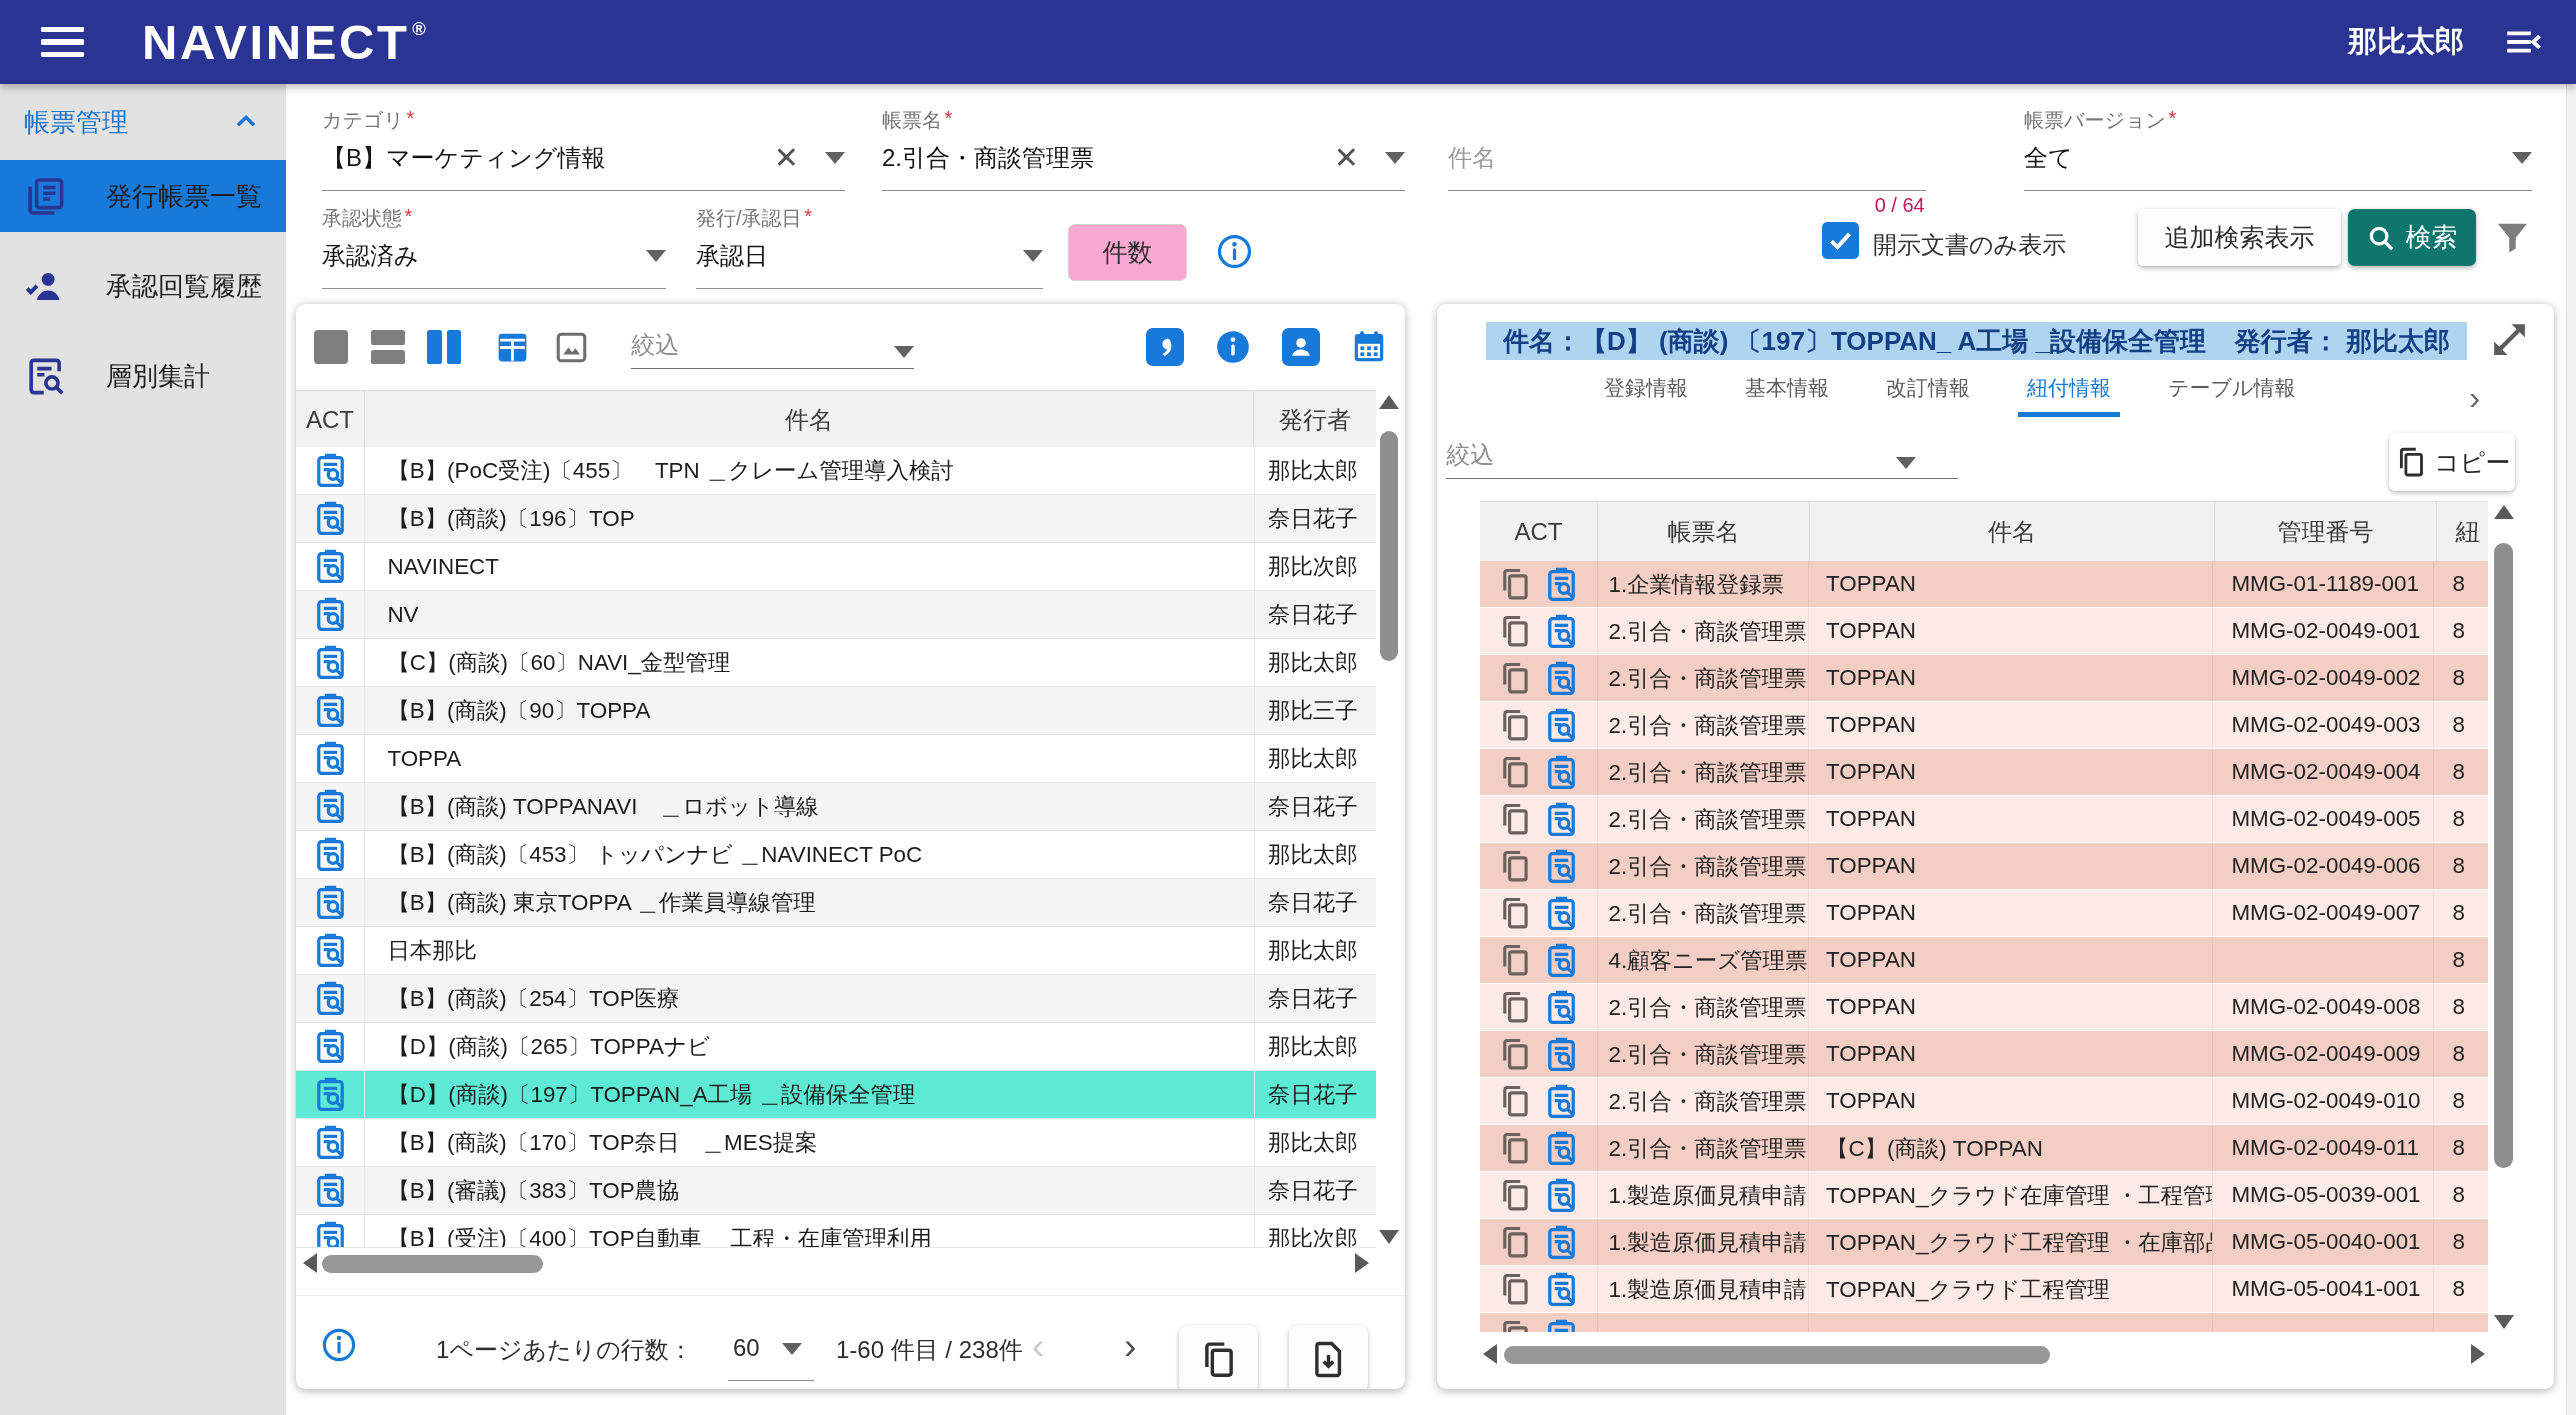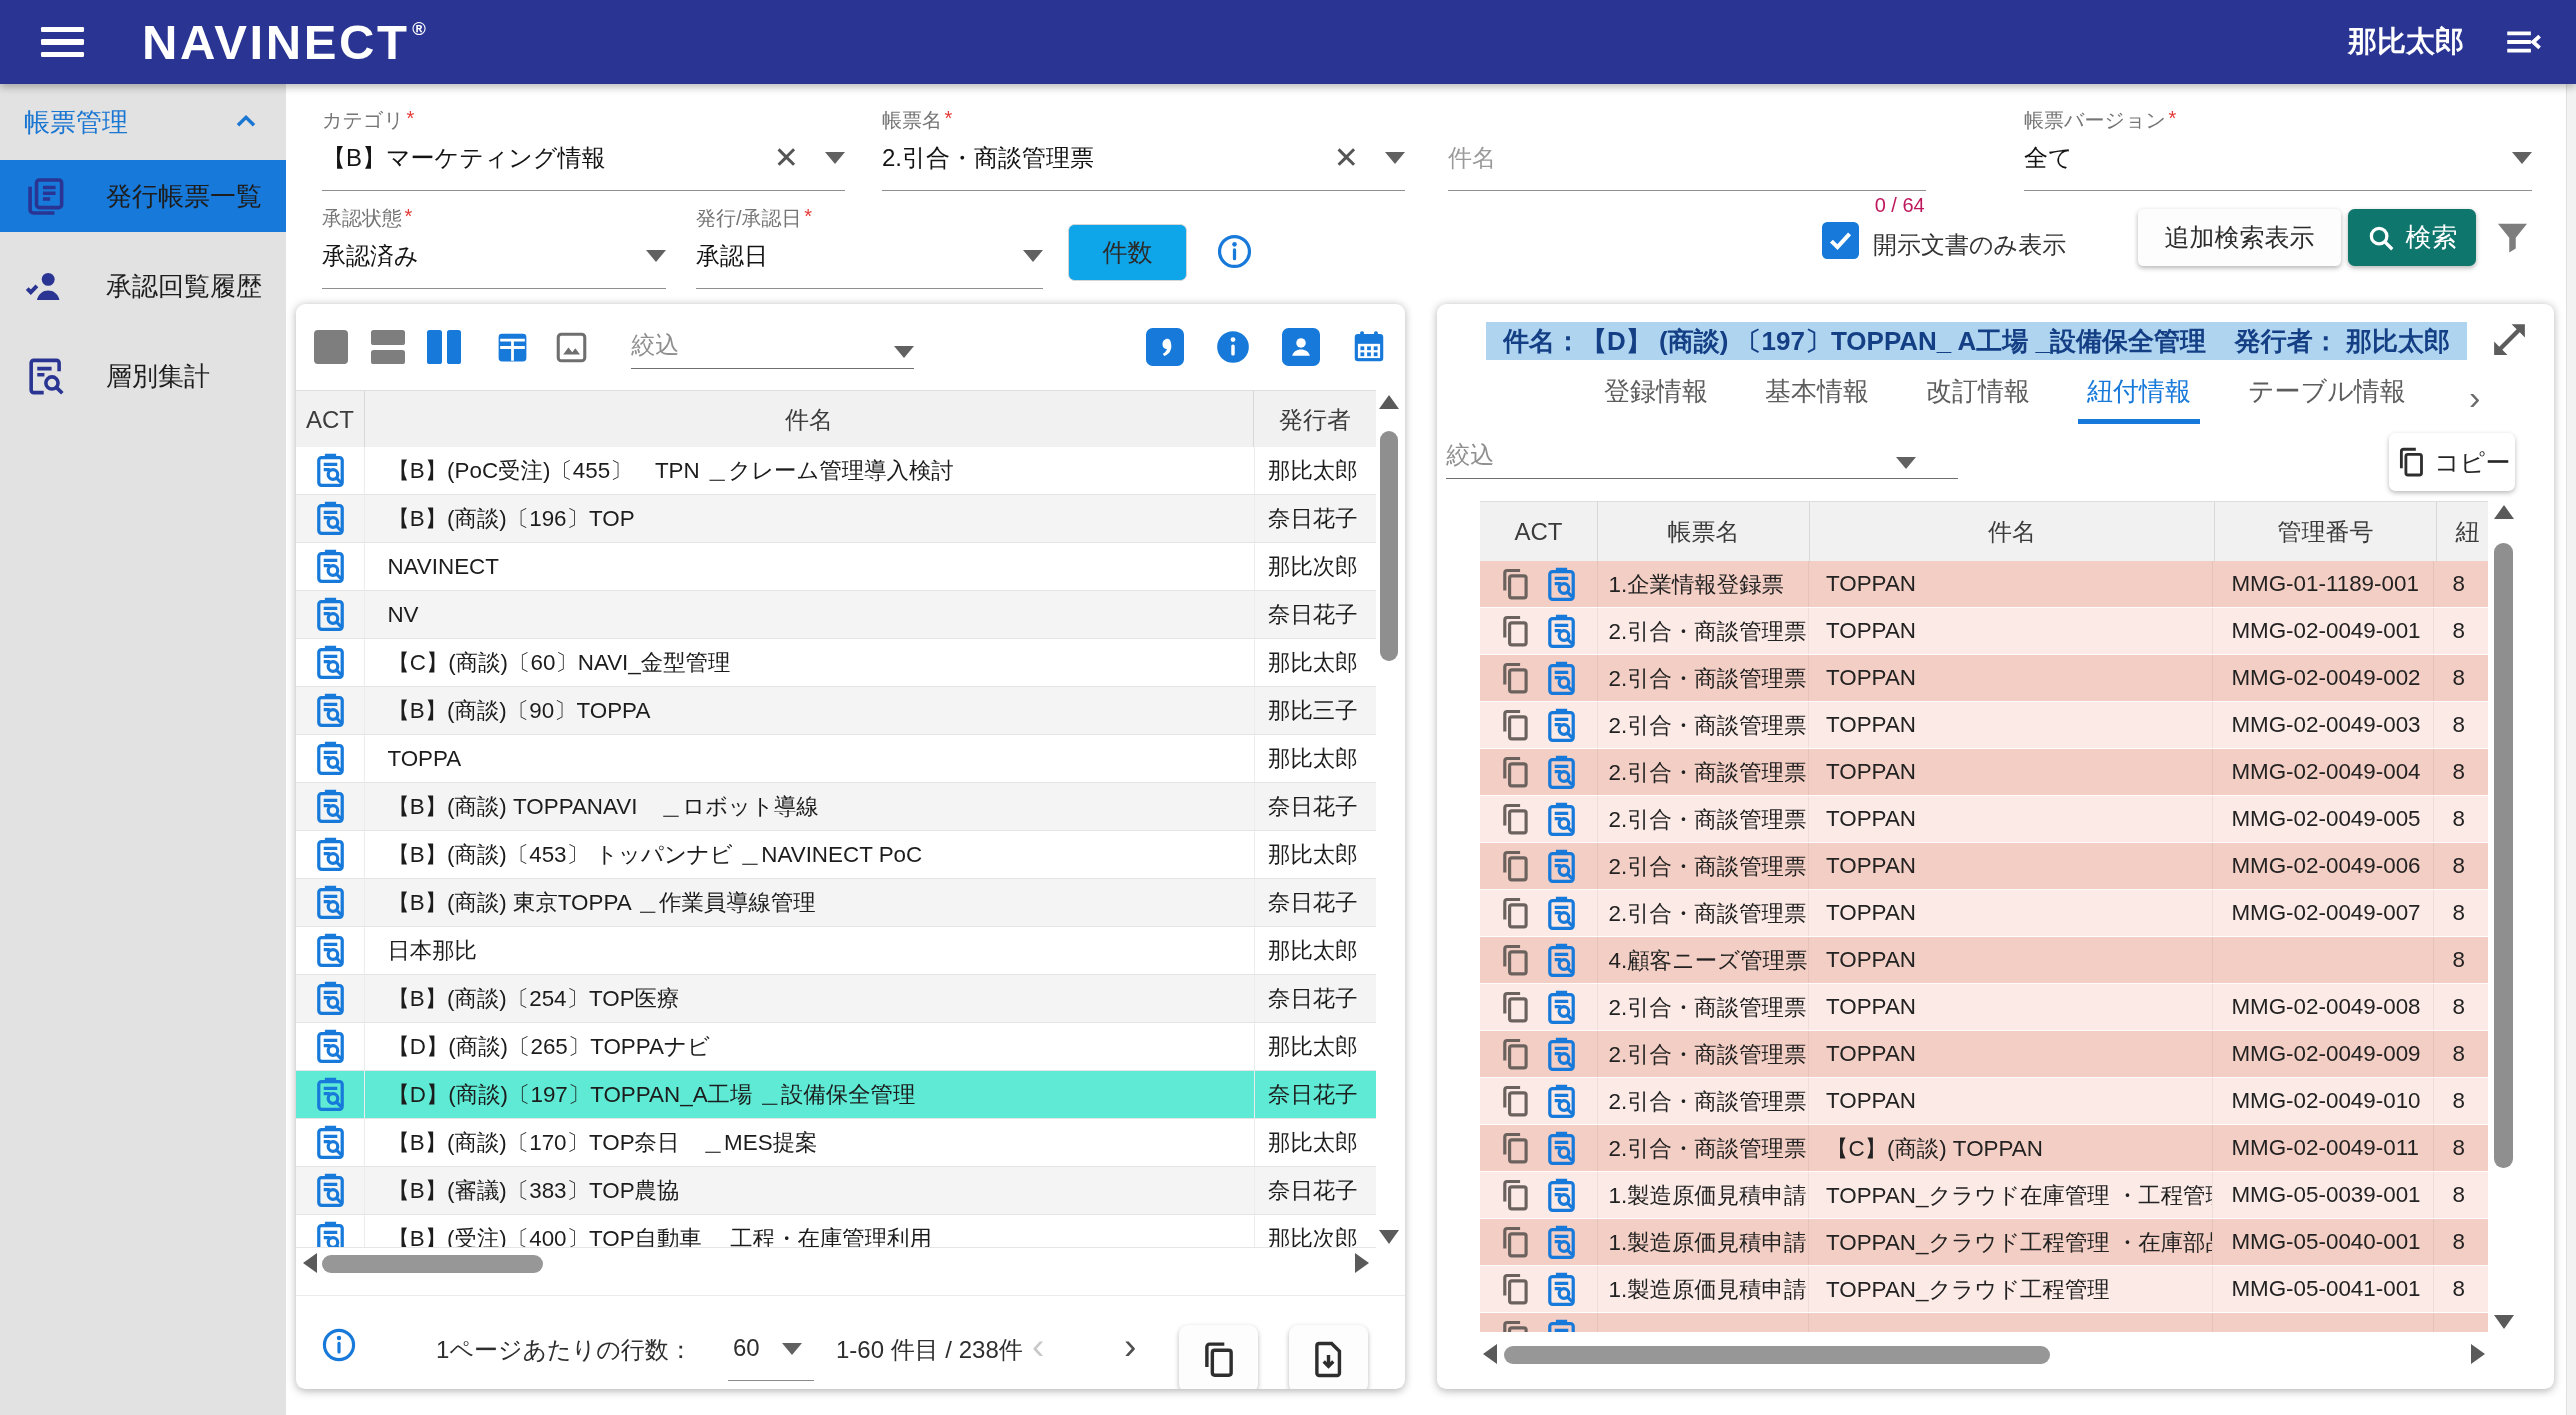--- a/index.html
+++ b/index.html
@@ -31,21 +31,21 @@
   .field{position:absolute;height:83px;border-bottom:1.3px solid #8f8f8f;}
   .f-label{font-size:20px;color:#757575;height:26px;}
   .f-label .req{color:#e53935;font-size:20px;margin-left:2.6px;vertical-align:top;}
   .f-value{display:flex;align-items:center;height:49px;font-size:24px;color:#141414;}
   .f-value .grow{flex:1;white-space:nowrap;overflow:hidden;}
   .f-value .ph{color:#9a9a9a;}
   .clear-x{font-size:30px;color:#555;margin-right:26px;cursor:pointer;line-height:1;}
   .caret{width:0;height:0;border-left:10px solid transparent;border-right:10px solid transparent;border-top:12.5px solid #616161;cursor:pointer;}
   .f-counter{position:absolute;right:1.3px;top:87px;font-size:20px;color:#be185d;}
 
-  .btn-outline{position:absolute;display:flex;align-items:center;justify-content:center;background:#0ea5e9;
+  .btn-outline{position:absolute;display:flex;align-items:center;justify-content:center;background:#f9a8d4;
                border:1.3px solid #d5d5d5;border-radius:6.6px;font-size:25px;color:#2b2b2b;cursor:pointer;}
   .btn-raised{position:absolute;display:flex;align-items:center;justify-content:center;background:#fdfdfd;
               border-radius:5.3px;box-shadow:0 2px 5.3px rgba(0,0,0,.3);font-size:25px;color:#2b2b2b;cursor:pointer;}
   .btn-primary{position:absolute;display:flex;align-items:center;justify-content:center;gap:9.2px;background:#0f766e;
                border-radius:6.6px;box-shadow:0 2px 5.3px rgba(0,0,0,.3);font-size:26px;color:#fff;cursor:pointer;}
   .checkbox{position:absolute;width:37px;height:37px;background:#1779d9;border-radius:5.3px;display:flex;align-items:center;justify-content:center;cursor:pointer;}
   .chk-label{position:absolute;font-size:24px;color:#333;}
   .info-o{color:#1779d9;cursor:pointer;}
 
   
@@ -103,21 +103,21 @@
   .sq-btn{position:absolute;top:29px;width:79px;height:68px;background:#fdfdfd;border-radius:9.2px;
           box-shadow:0 2px 5.3px rgba(0,0,0,.28);display:flex;align-items:center;justify-content:center;color:#3a3a3a;cursor:pointer;}
 
   
   .rc-headbar{position:absolute;left:49px;top:18px;width:981px;height:38px;background:#afd4f0;color:#143f85;
               font-weight:bold;font-size:26px;display:flex;align-items:center;padding:0 17px;box-sizing:border-box;}
   .rc-headbar .subj{flex:1;white-space:nowrap;overflow:hidden;}
   .rc-headbar .iss{flex:none;margin-left:13px;white-space:nowrap;}
   .expand{position:absolute;left:1052px;top:14.5px;color:#5c5c5c;cursor:pointer;}
   .rc-tabs{position:absolute;left:167px;top:70px;display:flex;gap:57px;}
-  .tab{font-size:26px;color:#5d5d5d;position:relative;padding-bottom:14.5px;cursor:pointer;white-space:nowrap;}
+  .tab{font-size:21px;color:#5d5d5d;position:relative;padding-bottom:14.5px;cursor:pointer;white-space:nowrap;}
   .tab.active{color:#1779d9;}
   .tab.active::after{content:"";position:absolute;left:-9.2px;right:-9.2px;bottom:0;height:4.6px;background:#1779d9;}
   .rc-tab-chev{position:absolute;left:1032px;top:74px;font-size:34px;color:#6a6a6a;cursor:pointer;}
   .rc-filter{position:absolute;left:9.2px;top:132px;width:512px;}
   .rc-copy{position:absolute;left:952px;top:129px;width:126px;height:58px;background:#fff;border-radius:6.6px;
            box-shadow:0 2px 5.3px rgba(0,0,0,.28);display:flex;align-items:center;justify-content:center;gap:6.6px;
            font-size:25px;color:#242424;cursor:pointer;}
 
   #rt-head{left:43px;top:197px;width:1008px;height:59px;}
   .r-act{width:117px;flex:none;display:flex;align-items:center;justify-content:center;}

